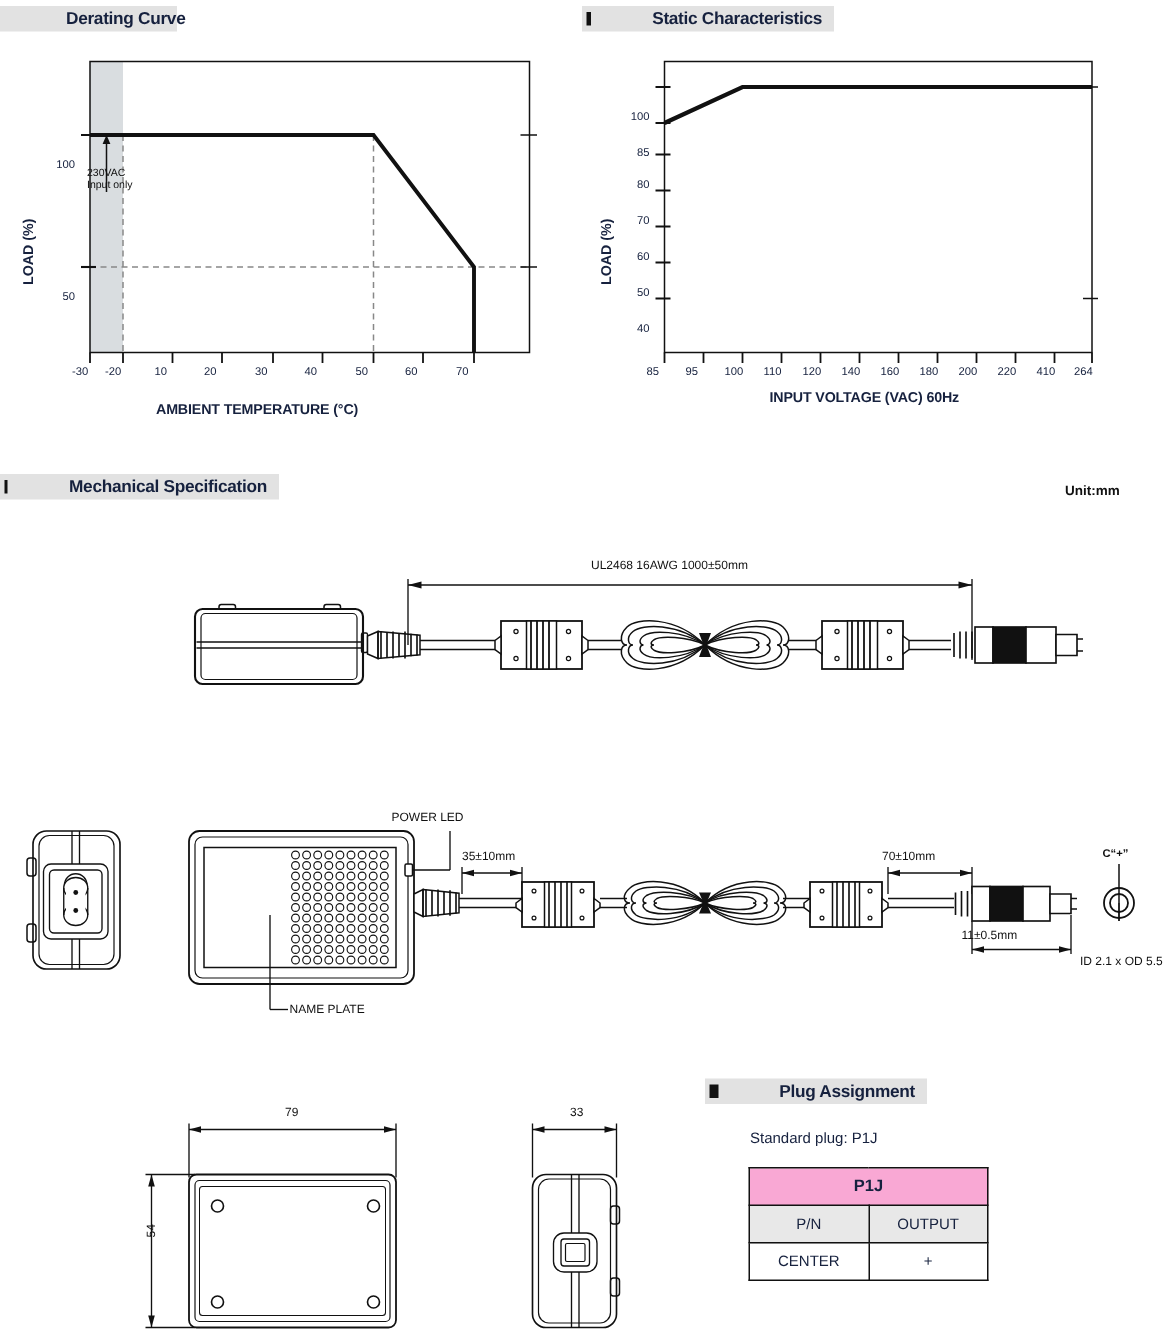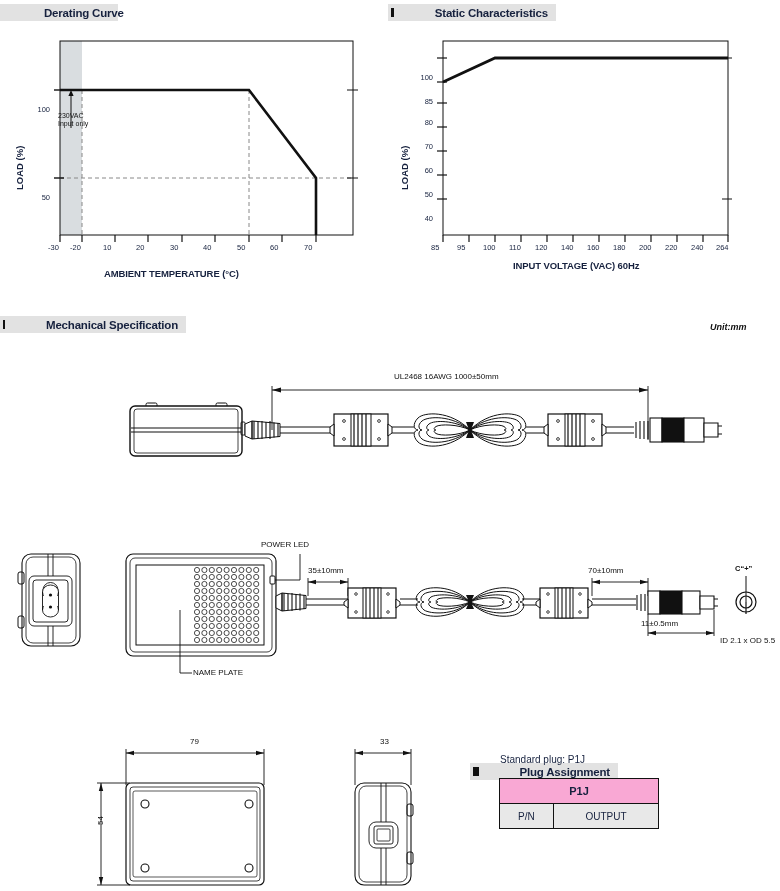--- a/index.html
+++ b/index.html
@@ -183,31 +183,31 @@
   <div class="tick" style="left:46px;top:223px;width:24px;">85</div>
   <div class="tick" style="left:72px;top:223px;width:24px;">95</div>
   <div class="tick" style="left:98px;top:223px;width:24px;">100</div>
   <div class="tick" style="left:124px;top:223px;width:24px;">110</div>
   <div class="tick" style="left:150px;top:223px;width:24px;">120</div>
   <div class="tick" style="left:176px;top:223px;width:24px;">140</div>
   <div class="tick" style="left:202px;top:223px;width:24px;">160</div>
   <div class="tick" style="left:228px;top:223px;width:24px;">180</div>
   <div class="tick" style="left:254px;top:223px;width:24px;">200</div>
   <div class="tick" style="left:280px;top:223px;width:24px;">220</div>
-  <div class="tick" style="left:306px;top:223px;width:24px;">240</div>
+  <div class="tick" style="left:306px;top:223px;width:24px;">410</div>
   <div class="tick" style="left:331px;top:223px;width:24px;">264</div>
 
   <div class="ax-title" style="left:128px;top:240px;">INPUT VOLTAGE (VAC) 60Hz</div>
 </div>
 
 <div class="sec-head" style="left:0;top:316px;width:186px;">
   <span class="bullet"></span>
   <span class="txt">Mechanical Specification</span>
 </div>
-<div class="unit" style="left:710px;top:322px;font-style:italic;">Unit:mm</div>
+<div class="unit" style="left:710px;top:322px;">Unit:mm</div>
 
 <div class="abs" style="left:0;top:360px;width:780px;height:120px;">
 
   <div class="dlabel" style="left:394px;top:12px;">UL2468 16AWG 1000±50mm</div>
 
   <svg width="780" height="120" viewBox="0 0 780 120">
 
     <line x1="272" y1="30" x2="648" y2="30" stroke="#111" stroke-width="0.9"></line>
     <line x1="272" y1="26" x2="272" y2="70" stroke="#111" stroke-width="0.9"></line>
     <line x1="648" y1="26" x2="648" y2="80" stroke="#111" stroke-width="0.9"></line>
@@ -623,30 +623,34 @@
 
     <line x1="381" y1="58" x2="381" y2="160" stroke="#111" stroke-width="0.9"></line>
     <line x1="386" y1="58" x2="386" y2="160" stroke="#111" stroke-width="0.9"></line>
 
     <rect x="369" y="97" width="29" height="26" rx="7" fill="#fff" stroke="#111" stroke-width="0.9"></rect>
     <rect x="374" y="101" width="19" height="18" rx="2" fill="#fff" stroke="#111" stroke-width="0.9"></rect>
     <rect x="377" y="104" width="13" height="12" rx="1" fill="none" stroke="#111" stroke-width="0.8"></rect>
   </svg>
 </div>
 
-<div class="sec-head" style="left:470px;top:719px;width:148px;margin-top:44px;">
+<div class="sec-head" style="left:470px;top:719px;width:148px;">
   <span class="bullet"></span>
   <span class="txt">Plug Assignment</span>
 </div>
 
 <div class="pa-sub" style="left:500px;top:754px;">Standard plug: P1J</div>
 
 <table class="pa" style="left:499px;top:778px;">
   <tbody>
     <tr>
       <td class="title" colspan="2">P1J</td>
     </tr>
     <tr>
       <td class="hdr">P/N</td>
       <td class="hdr">OUTPUT</td>
     </tr>
+    <tr>
+      <td>CENTER</td>
+      <td>+</td>
+    </tr>
   </tbody>
 </table>
 
 </body></html>

